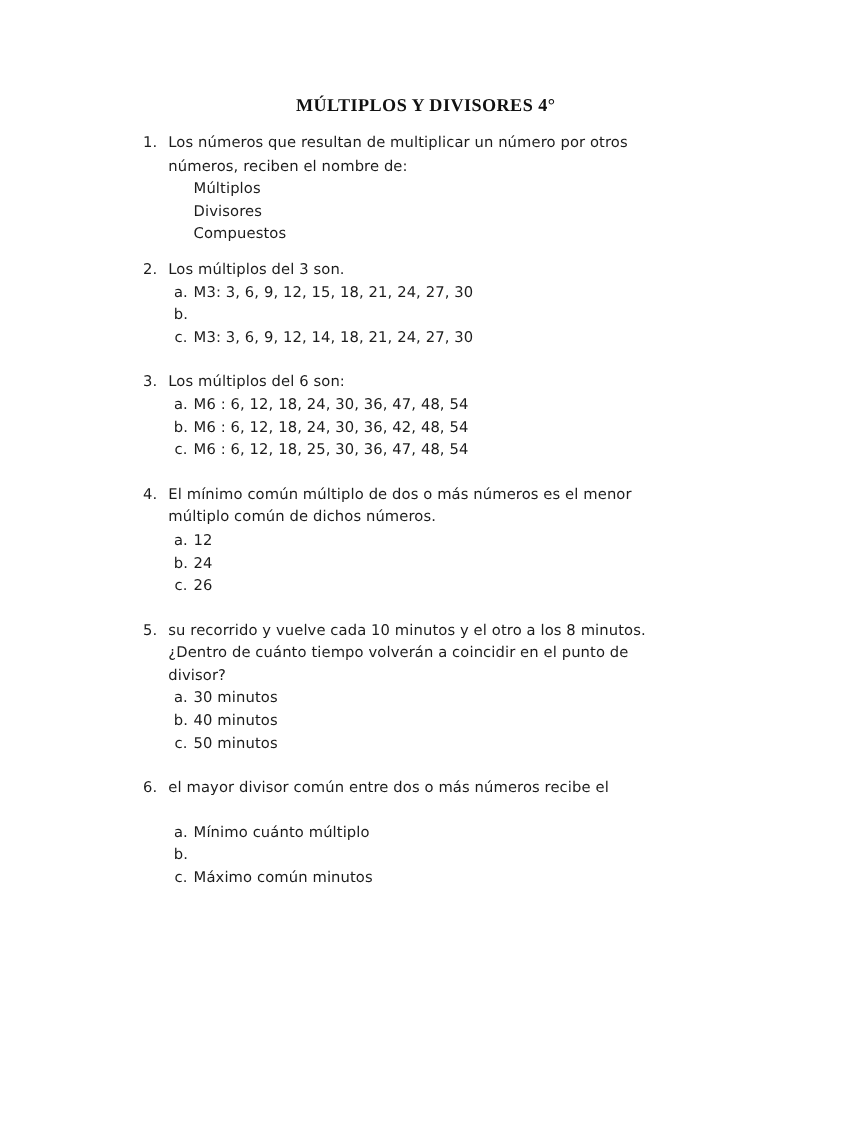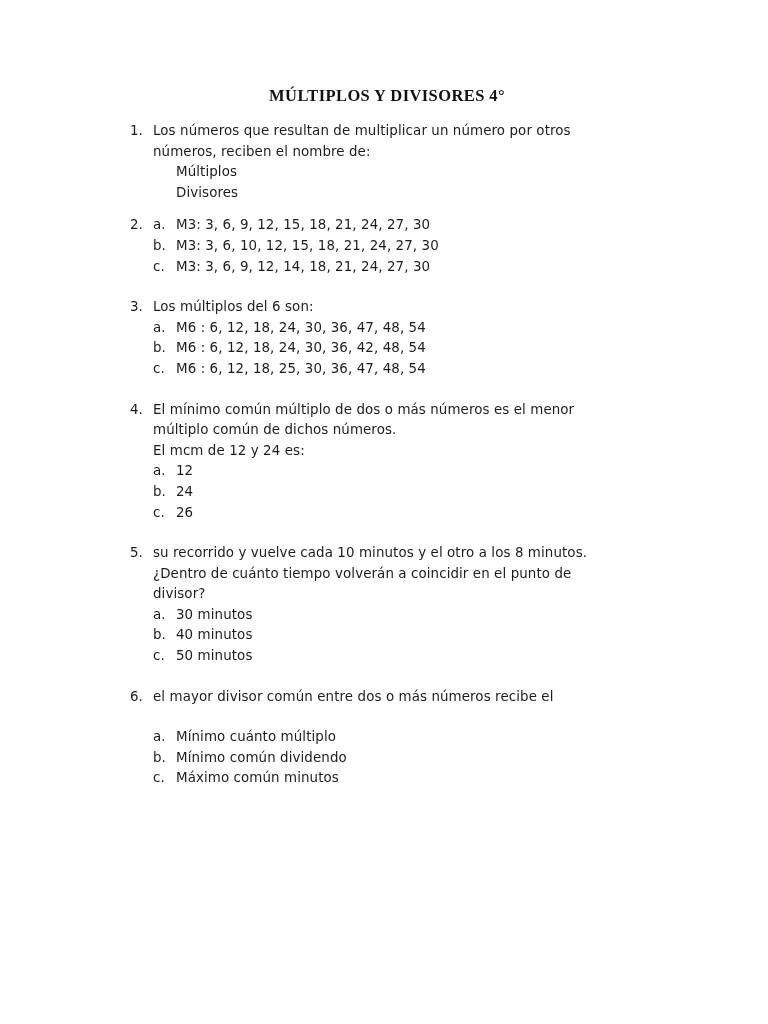--- a/index.html
+++ b/index.html
@@ -33,21 +33,21 @@
     margin-bottom: 20px;
     letter-spacing: 0.1px;
   }
   .question.tight { margin-bottom: 12px; }
   .q-num {
     width: 23px;
     flex: none;
   }
   .q-body { flex: 1; }
   .q-line { white-space: nowrap; }
-  .option { display: flex; }
+  .option { display: flex; text-align: center; }
   .opt-letter {
     width: 23px;
     flex: none;
   }
   .opt-text { white-space: nowrap; }
   .blank-line { height: 20px; }
 </style>
 </head>
 <body>
 
@@ -62,35 +62,39 @@
       <div class="q-line">números, reciben el nombre de:</div>
       <div class="options">
         <div class="option">
           <span class="opt-letter"></span>
           <span class="opt-text">Múltiplos</span>
         </div>
         <div class="option">
           <span class="opt-letter"></span>
           <span class="opt-text">Divisores</span>
         </div>
+        <div class="option">
+          <span class="opt-letter"></span>
+          <span class="opt-text">Compuestos</span>
+        </div>
       </div>
     </div>
   </div>
 
   <div class="question">
     <div class="q-num">2.</div>
     <div class="q-body">
+      <div class="q-line">Los múltiplos del 3 son.</div>
       <div class="options">
         <div class="option">
           <span class="opt-letter">a.</span>
           <span class="opt-text">M3: 3, 6, 9, 12, 15, 18, 21, 24, 27, 30</span>
         </div>
         <div class="option">
           <span class="opt-letter">b.</span>
-          <span class="opt-text">M3: 3, 6, 10, 12, 15, 18, 21, 24, 27, 30</span>
         </div>
         <div class="option">
           <span class="opt-letter">c.</span>
           <span class="opt-text">M3: 3, 6, 9, 12, 14, 18, 21, 24, 27, 30</span>
         </div>
       </div>
     </div>
   </div>
 
   <div class="question">
@@ -112,21 +116,20 @@
         </div>
       </div>
     </div>
   </div>
 
   <div class="question">
     <div class="q-num">4.</div>
     <div class="q-body">
       <div class="q-line">El mínimo común múltiplo de dos o más números es el menor</div>
       <div class="q-line">múltiplo común de dichos números.</div>
-      <div class="q-line">El mcm de 12 y 24 es:</div>
       <div class="options">
         <div class="option">
           <span class="opt-letter">a.</span>
           <span class="opt-text">12</span>
         </div>
         <div class="option">
           <span class="opt-letter">b.</span>
           <span class="opt-text">24</span>
         </div>
         <div class="option">
@@ -165,21 +168,20 @@
     <div class="q-body">
       <div class="q-line">el mayor divisor común entre dos o más números recibe el</div>
       <div class="blank-line"></div>
       <div class="options">
         <div class="option">
           <span class="opt-letter">a.</span>
           <span class="opt-text">Mínimo cuánto múltiplo</span>
         </div>
         <div class="option">
           <span class="opt-letter">b.</span>
-          <span class="opt-text">Mínimo común dividendo</span>
         </div>
         <div class="option">
           <span class="opt-letter">c.</span>
           <span class="opt-text">Máximo común minutos</span>
         </div>
       </div>
     </div>
   </div>
 
 </div>

